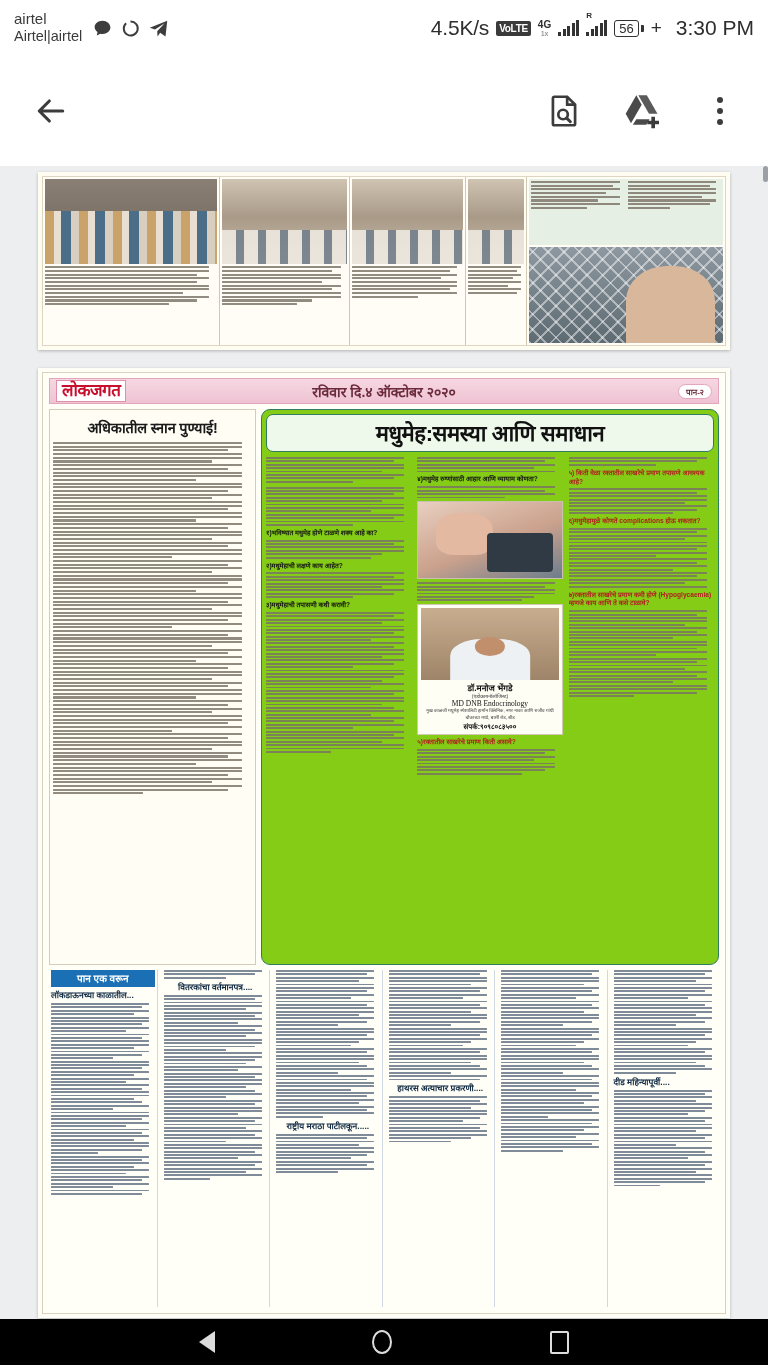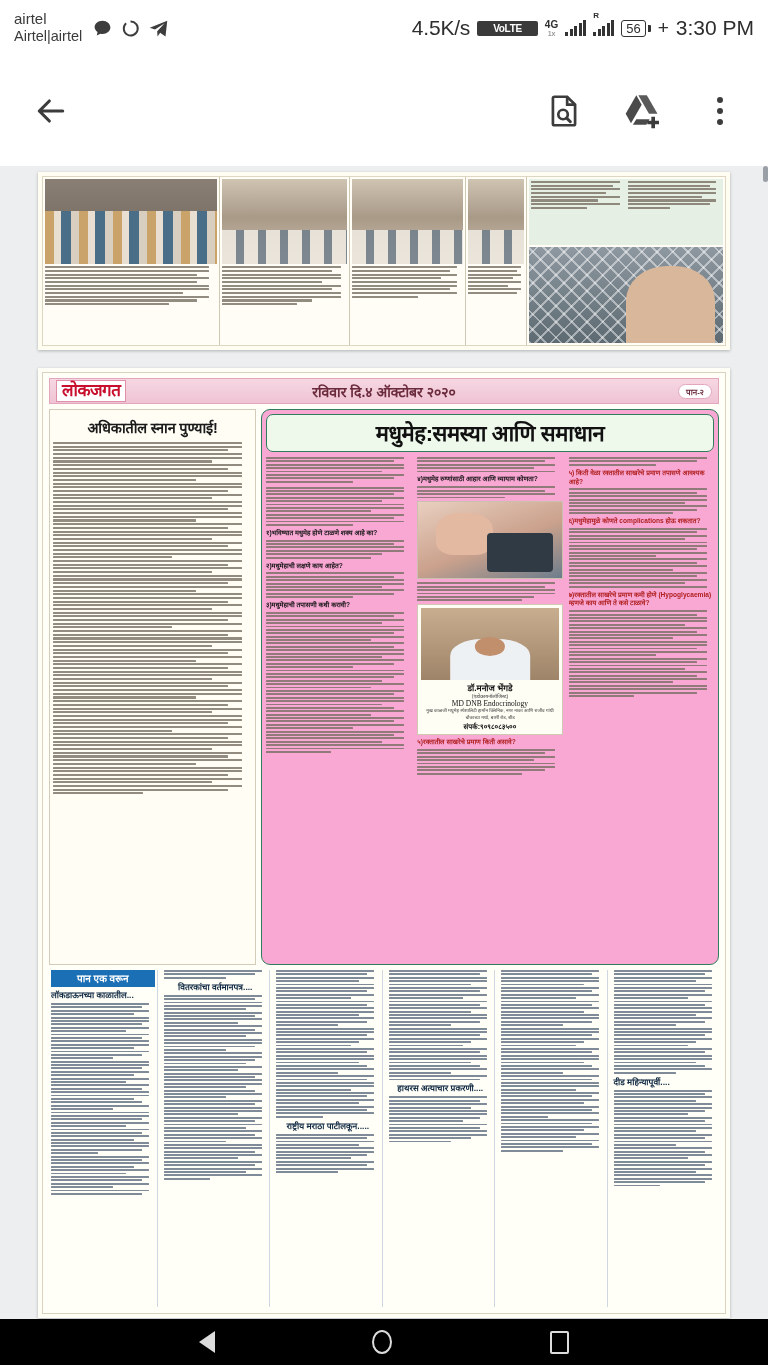--- a/index.html
+++ b/index.html
@@ -8,35 +8,35 @@
 
   
   .statusbar{height:56px;background:#fff;display:flex;align-items:center;
              padding:0 14px;position:relative;}
   .carrier{font-size:15px;line-height:1.12;color:#3a3a3a;white-space:nowrap;}
   .carrier div:nth-child(2){font-size:14.5px;}
   .sb-icons{display:flex;align-items:center;gap:7px;margin-left:10px;color:#3d3d3d;}
   .sb-right{margin-left:auto;display:flex;align-items:center;gap:7px;color:#2e2e2e;}
   .netspeed{font-size:21px;letter-spacing:-.2px;}
   .volte{background:#3a3a3a;color:#fff;font-size:10px;font-weight:bold;
-         padding:2px 16px;border-radius:2px;letter-spacing:-.3px;}
+         padding:2px 3px;border-radius:2px;letter-spacing:-.3px;}
   .fourg{font-size:10px;font-weight:bold;line-height:1;text-align:center;}
   .fourg small{font-size:7px;display:block;color:#9a9a9a;}
   .bars{display:flex;align-items:flex-end;gap:1.5px;height:16px;}
   .bars i{width:3px;background:#333;display:block;}
   .bars i:nth-child(1){height:4px;}
   .bars i:nth-child(2){height:7px;}
   .bars i:nth-child(3){height:10px;}
   .bars i:nth-child(4){height:13px;}
   .bars i:nth-child(5){height:16px;}
   .roam{position:relative;display:flex;align-items:flex-end;}
   .roam b{position:absolute;top:-9px;left:0;font-size:8px;font-weight:bold;}
   .batt{border:1.6px solid #333;border-radius:3px;padding:0px 4px;font-size:13px;}
   .battcap{width:3px;height:7px;background:#333;border-radius:0 1px 1px 0;margin-left:-5px;}
-  .clock{font-size:21px;}
+  .clock{font-size:21px;margin-left:7px;}
 
   
   .appbar{height:110px;background:#fff;display:flex;align-items:center;
           padding:0 22px;gap:4px;}
   .appbar .backbtn{width:58px;height:58px;display:flex;align-items:center;
                    justify-content:center;}
   .apptitle{font-size:31px;color:#262626;margin-left:12px;white-space:nowrap;
             overflow:hidden;letter-spacing:.3px;}
   .appbar .actions{margin-left:auto;display:flex;align-items:center;gap:26px;}
   .iconbtn{width:52px;height:52px;display:flex;align-items:center;justify-content:center;}
@@ -98,21 +98,21 @@
   
   .edit{width:207px;border:1px solid #d2ccb8;background:#fffdf4;padding:3px;
         display:flex;flex-direction:column;}
   .edit-head{background:#e8148c;color:#fff;text-align:center;font-size:19px;
              font-weight:bold;padding:1px 0 3px;letter-spacing:.5px;}
   .edit-title{font-size:14.5px;font-weight:bold;color:#1a1a1a;text-align:center;
               margin:4px 0 5px;letter-spacing:-.2px;}
   .edit-body{flex:1;overflow:hidden;}
 
   
-  .health{flex:1;border:1.4px solid #2f7d5c;border-radius:9px;background:#f9a8d4;
+  .health{flex:1;border:1.4px solid #2f7d5c;border-radius:9px;background:#84cc16;
           padding:4px;display:flex;flex-direction:column;}
   .h-head{border:1.4px solid #2f7d5c;border-radius:7px;background:#eef9ec;
           text-align:center;font-size:22px;font-weight:bold;color:#111;
           padding:2px 0 4px;letter-spacing:-.4px;}
   .h-cols{display:flex;gap:6px;margin-top:5px;flex:1;overflow:hidden;}
   .h-col{flex:1;overflow:hidden;position:relative;}
   .sub{font-size:6.6px;font-weight:bold;color:#141414;margin:3px 0 2px;line-height:1.35;}
   .subhl{font-size:6.6px;font-weight:bold;color:#b02020;margin:3px 0 2px;line-height:1.35;}
 
   .fingerpic{height:78px;background:linear-gradient(160deg,#e9cfc0,#caa18c 55%,#6d7d8c);

